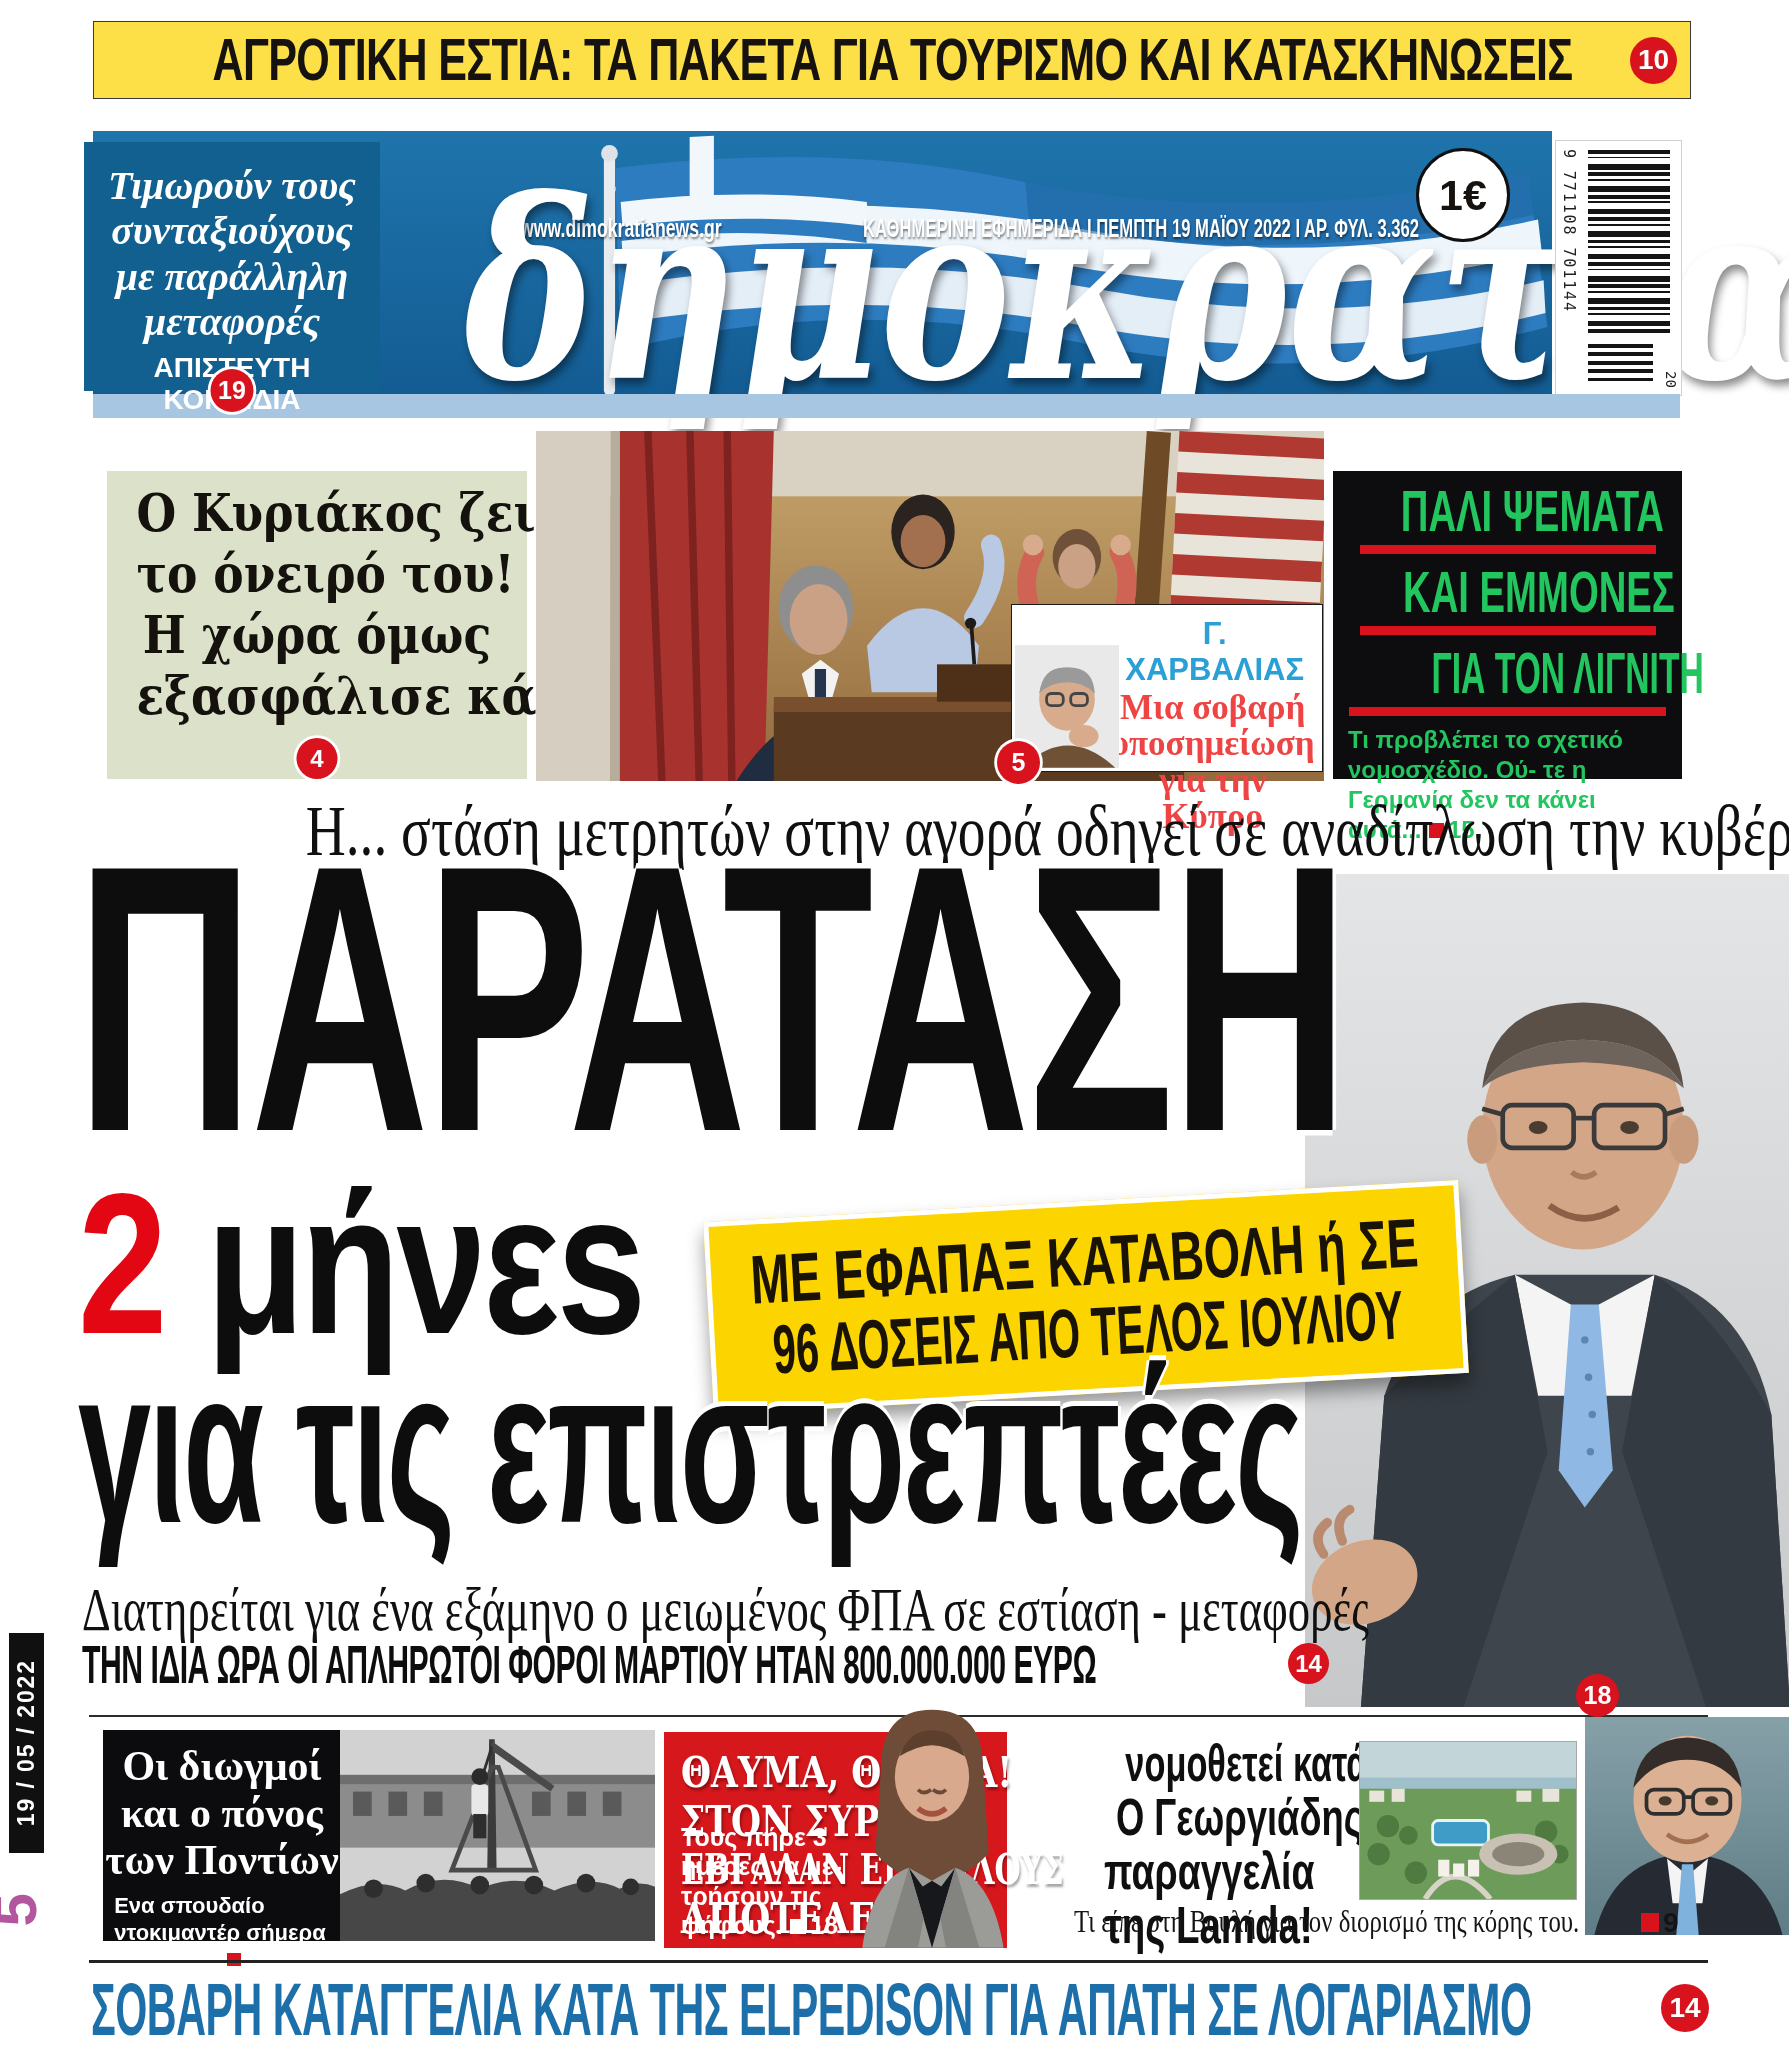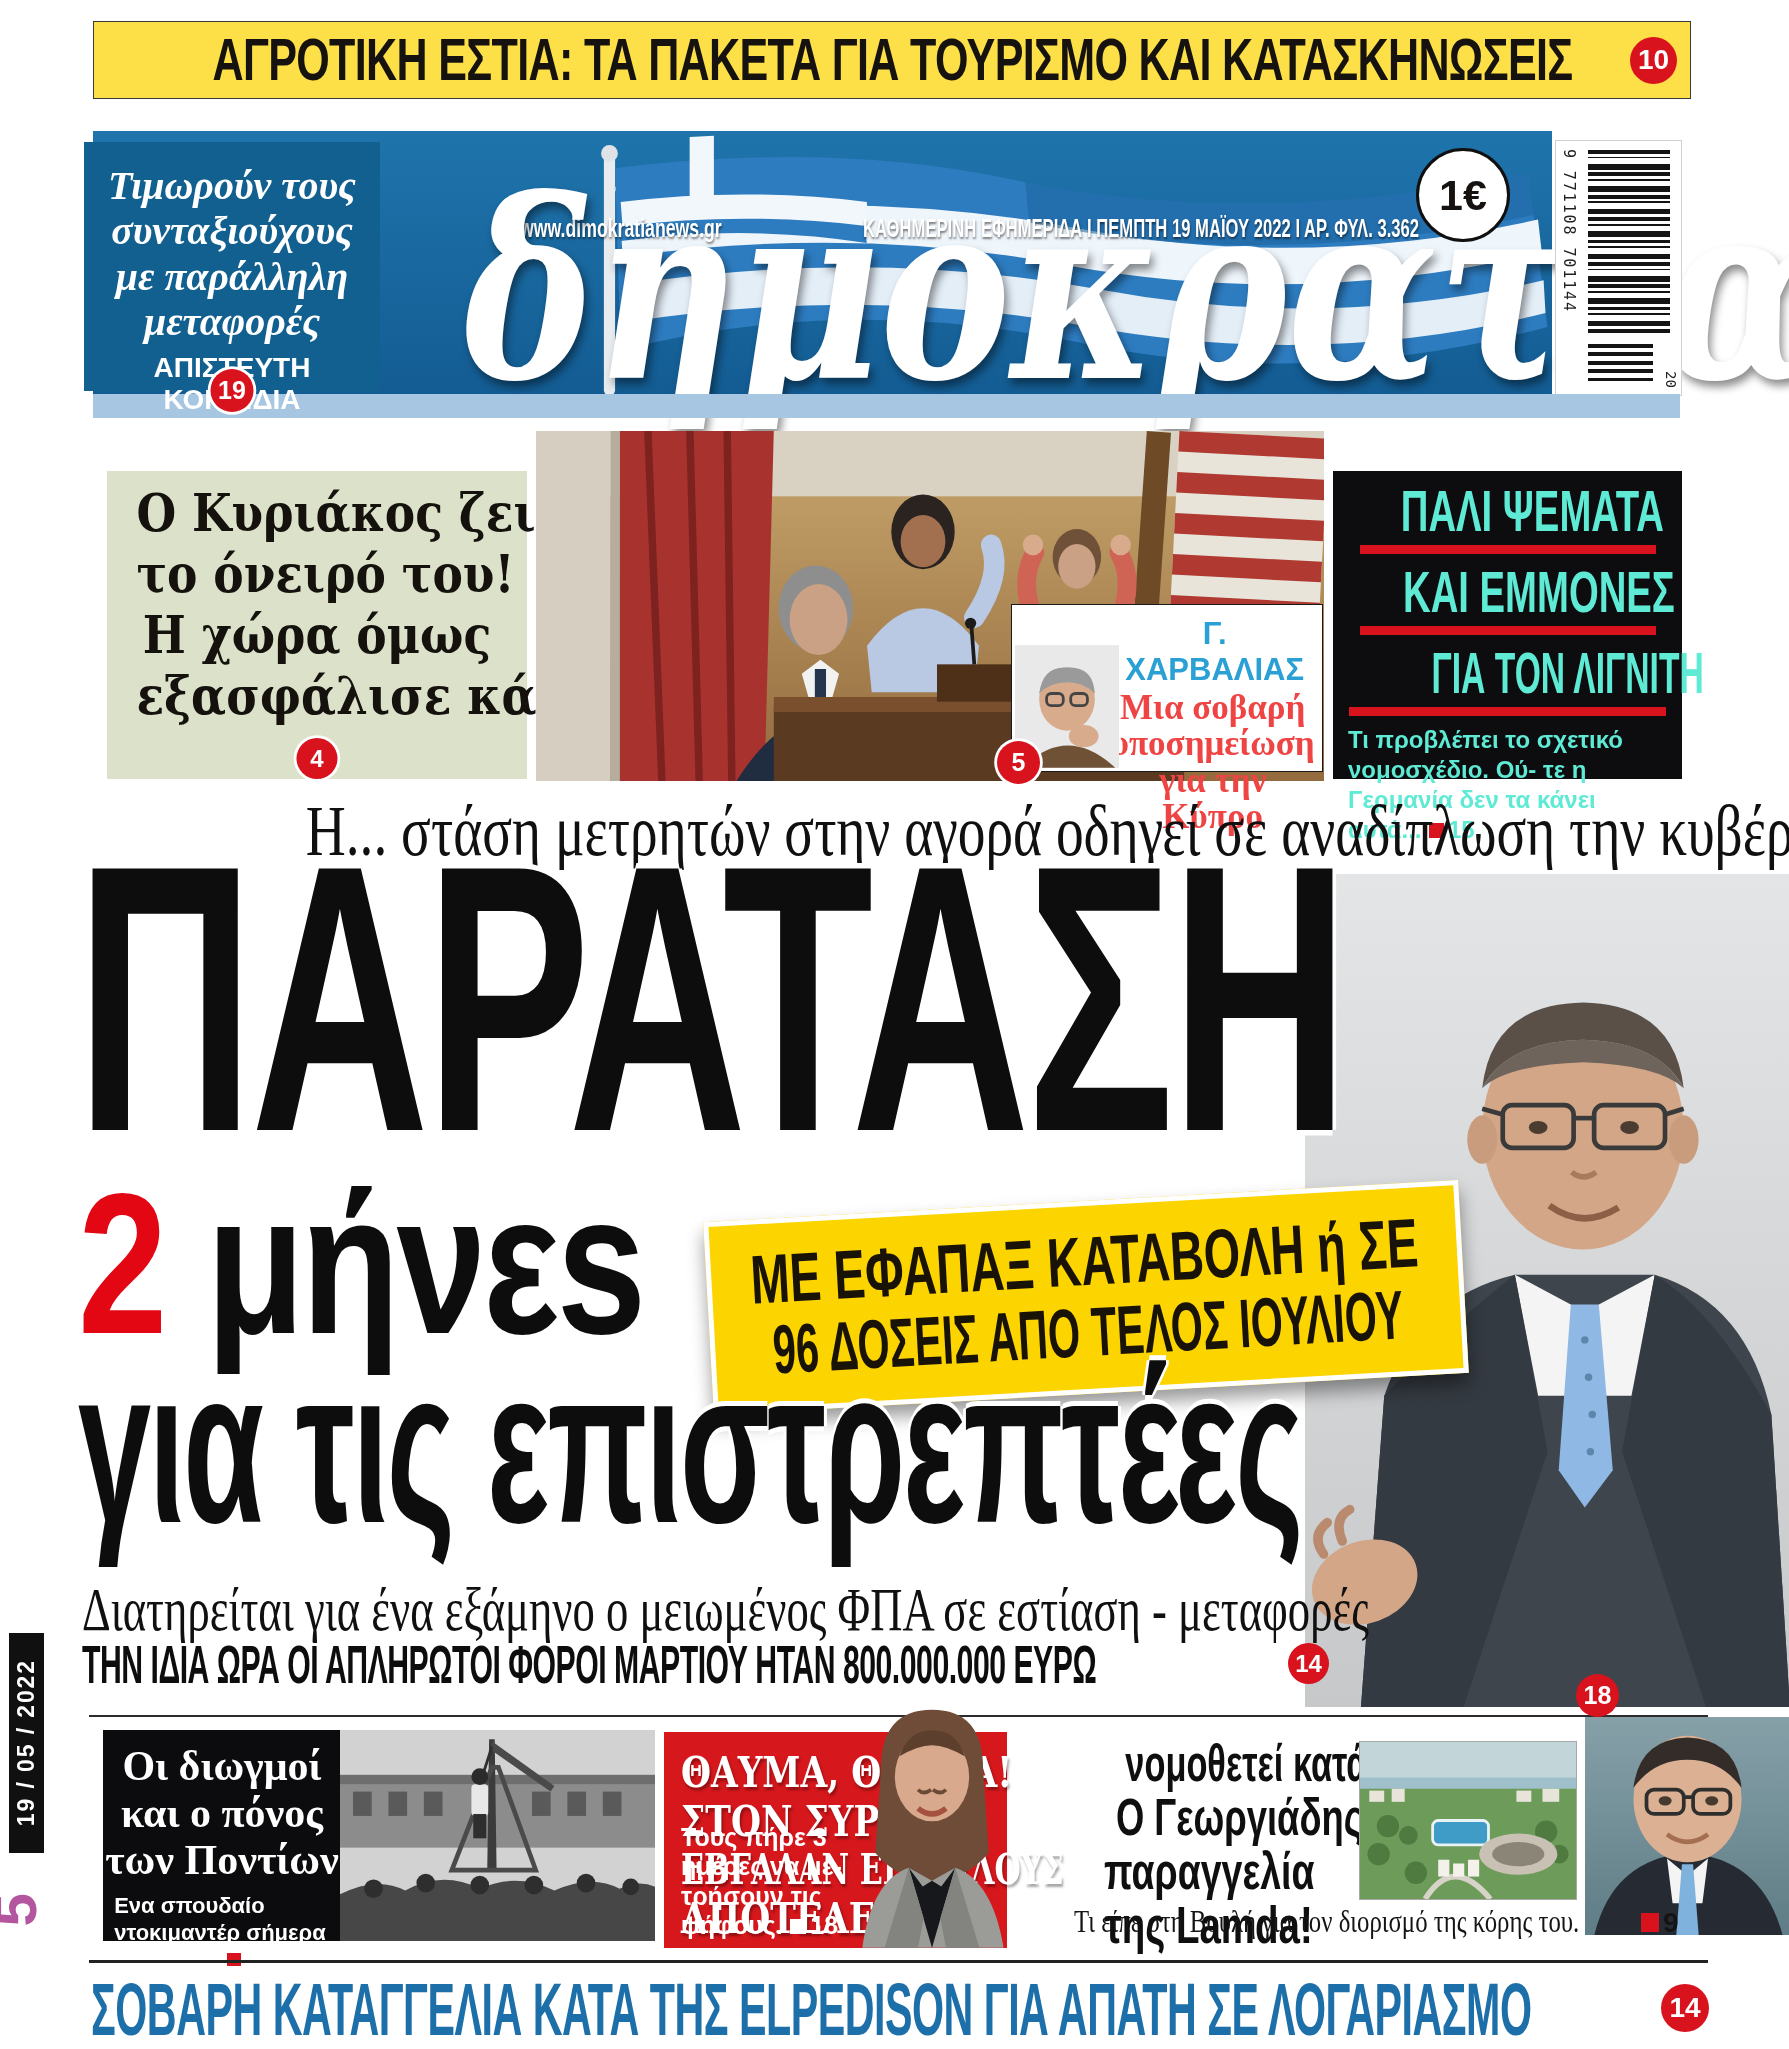--- a/index.html
+++ b/index.html
@@ -165,21 +165,21 @@
       <div style="margin:11.2px 5.6px 0 101px;text-align:center;font-weight:bold;font-size:31px;color:#2aa0d5;">Γ. ΧΑΡΒΑΛΙΑΣ</div>
       <div class="serif" style="margin:1.9px 5.6px 0 97px;text-align:center;font-weight:bold;font-size:35px;line-height:1.04;color:#ef4444;">
         <div>Μια σοβαρή</div>
         <div>υποσημείωση</div>
         <div>για την Κύπρο</div>
       </div>
       <span class="badge" style="left:-15px;bottom:-13px;width:43px;height:43px;font-size:25px;">5</span>
     </div>
   </div>
 
-  <div class="abs" style="left:1333px;top:471px;width:349px;height:308px;background:#0d0d0f;text-align:center;color:#5eead4;">
+  <div class="abs" style="left:1333px;top:471px;width:349px;height:308px;background:#0d0d0f;text-align:center;color:#22c55e;">
     <div style="padding-top:5.6px;">
       <span class="cxc" style="font-weight:bold;font-size:58px;transform:scaleX(0.66);">ΠΑΛΙ ΨΕΜΑΤΑ</span>
       <div style="width:296px;height:8.4px;background:#d8131d;margin:1.9px auto 3.7px;"></div>
       <span class="cxc" style="font-weight:bold;font-size:58px;transform:scaleX(0.66);">ΚΑΙ ΕΜΜΟΝΕΣ</span>
       <div style="width:296px;height:8.4px;background:#d8131d;margin:1.9px auto 3.7px;"></div>
       <span class="cxc" style="font-weight:bold;font-size:58px;transform:scaleX(0.58);">ΓΙΑ ΤΟΝ ΛΙΓΝΙΤΗ</span>
       <div style="width:317px;height:8.4px;background:#d8131d;margin:1.9px auto 7.5px;"></div>
     </div>
     <div style="text-align:left;padding:1.9px 13px 0 15px;font-weight:bold;font-size:24px;line-height:1.25;">
       <span>Τι προβλέπει το σχετικό νομοσχέδιο. Ού- τε η Γερμανία δεν τα κάνει αυτά...</span><span class="sq"></span><span>15</span>

